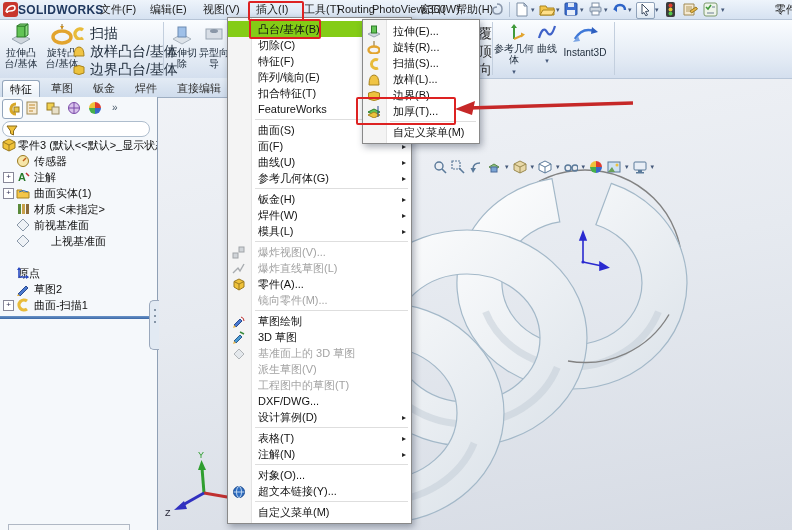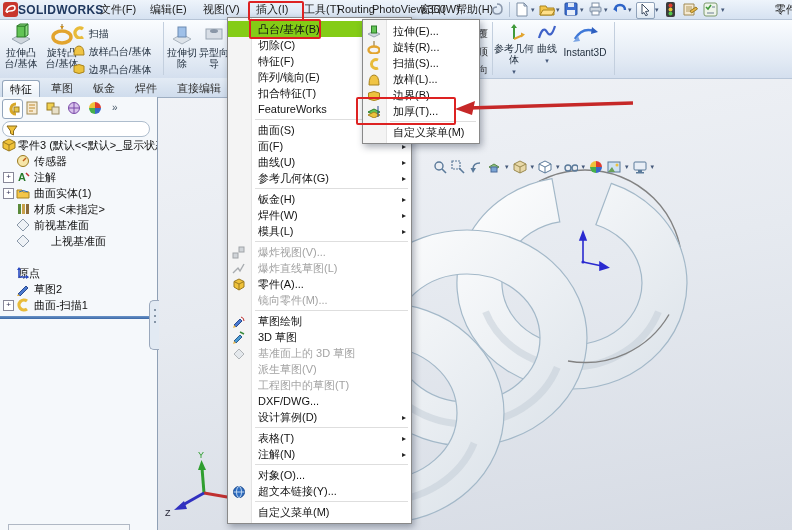--- a/index.html
+++ b/index.html
@@ -12,21 +12,21 @@
     background:linear-gradient(#eef4fb,#d6e2f1);border-bottom:1px solid #b6c4d6;font-size:11px;color:#1c1c1c}
   .mb-item{position:absolute;top:2px;height:15px;line-height:15px;padding:0 4px;white-space:nowrap}
   #brand{left:3px;top:2px;display:flex;align-items:center;gap:0;font-weight:bold;
          color:#20395f;font-size:12px;letter-spacing:.3px}
   .qat{position:absolute;top:2px;width:16px;height:15px}
   .caret{font-size:7px;color:#45597a;position:absolute;top:6px}
   
   #ribbon{left:0;top:19px;width:792px;height:59px;z-index:2;
     background:linear-gradient(#fbfdff,#e2eaf4 70%,#d4dfee);border-bottom:1px solid #b9c7d9}
   .rbtn{position:absolute;text-align:center;font-size:10px;line-height:11px;color:#23303f}
-  .rsmall{position:absolute;font-size:10px;color:#23303f;white-space:nowrap;height:15px;line-height:15px}
+  .rsmall{position:absolute;font-size:14px;color:#23303f;white-space:nowrap;height:15px;line-height:15px}
   .vsep{position:absolute;top:3px;bottom:3px;width:1px;background:#c3cfde}
   
   #tabsstrip{left:0;top:78px;width:230px;height:19px;z-index:3;
     background:linear-gradient(#e3ebf5,#cfdcec);border-bottom:1px solid #9eaec2;font-size:11px}
   .ctab{position:absolute;top:2px;height:16px;line-height:16px;padding:0 7px;color:#333}
   .ctab.active{background:linear-gradient(#ffffff,#e9f0f8);border:1px solid #93a5bb;border-bottom:none;
     border-radius:3px 3px 0 0;color:#111}
   
   #viewport{left:157px;top:78px;width:635px;height:452px;z-index:1;
     background:linear-gradient(170deg,#f1f3f7 0%,#e6eaf0 45%,#d6dbe4 100%)}

